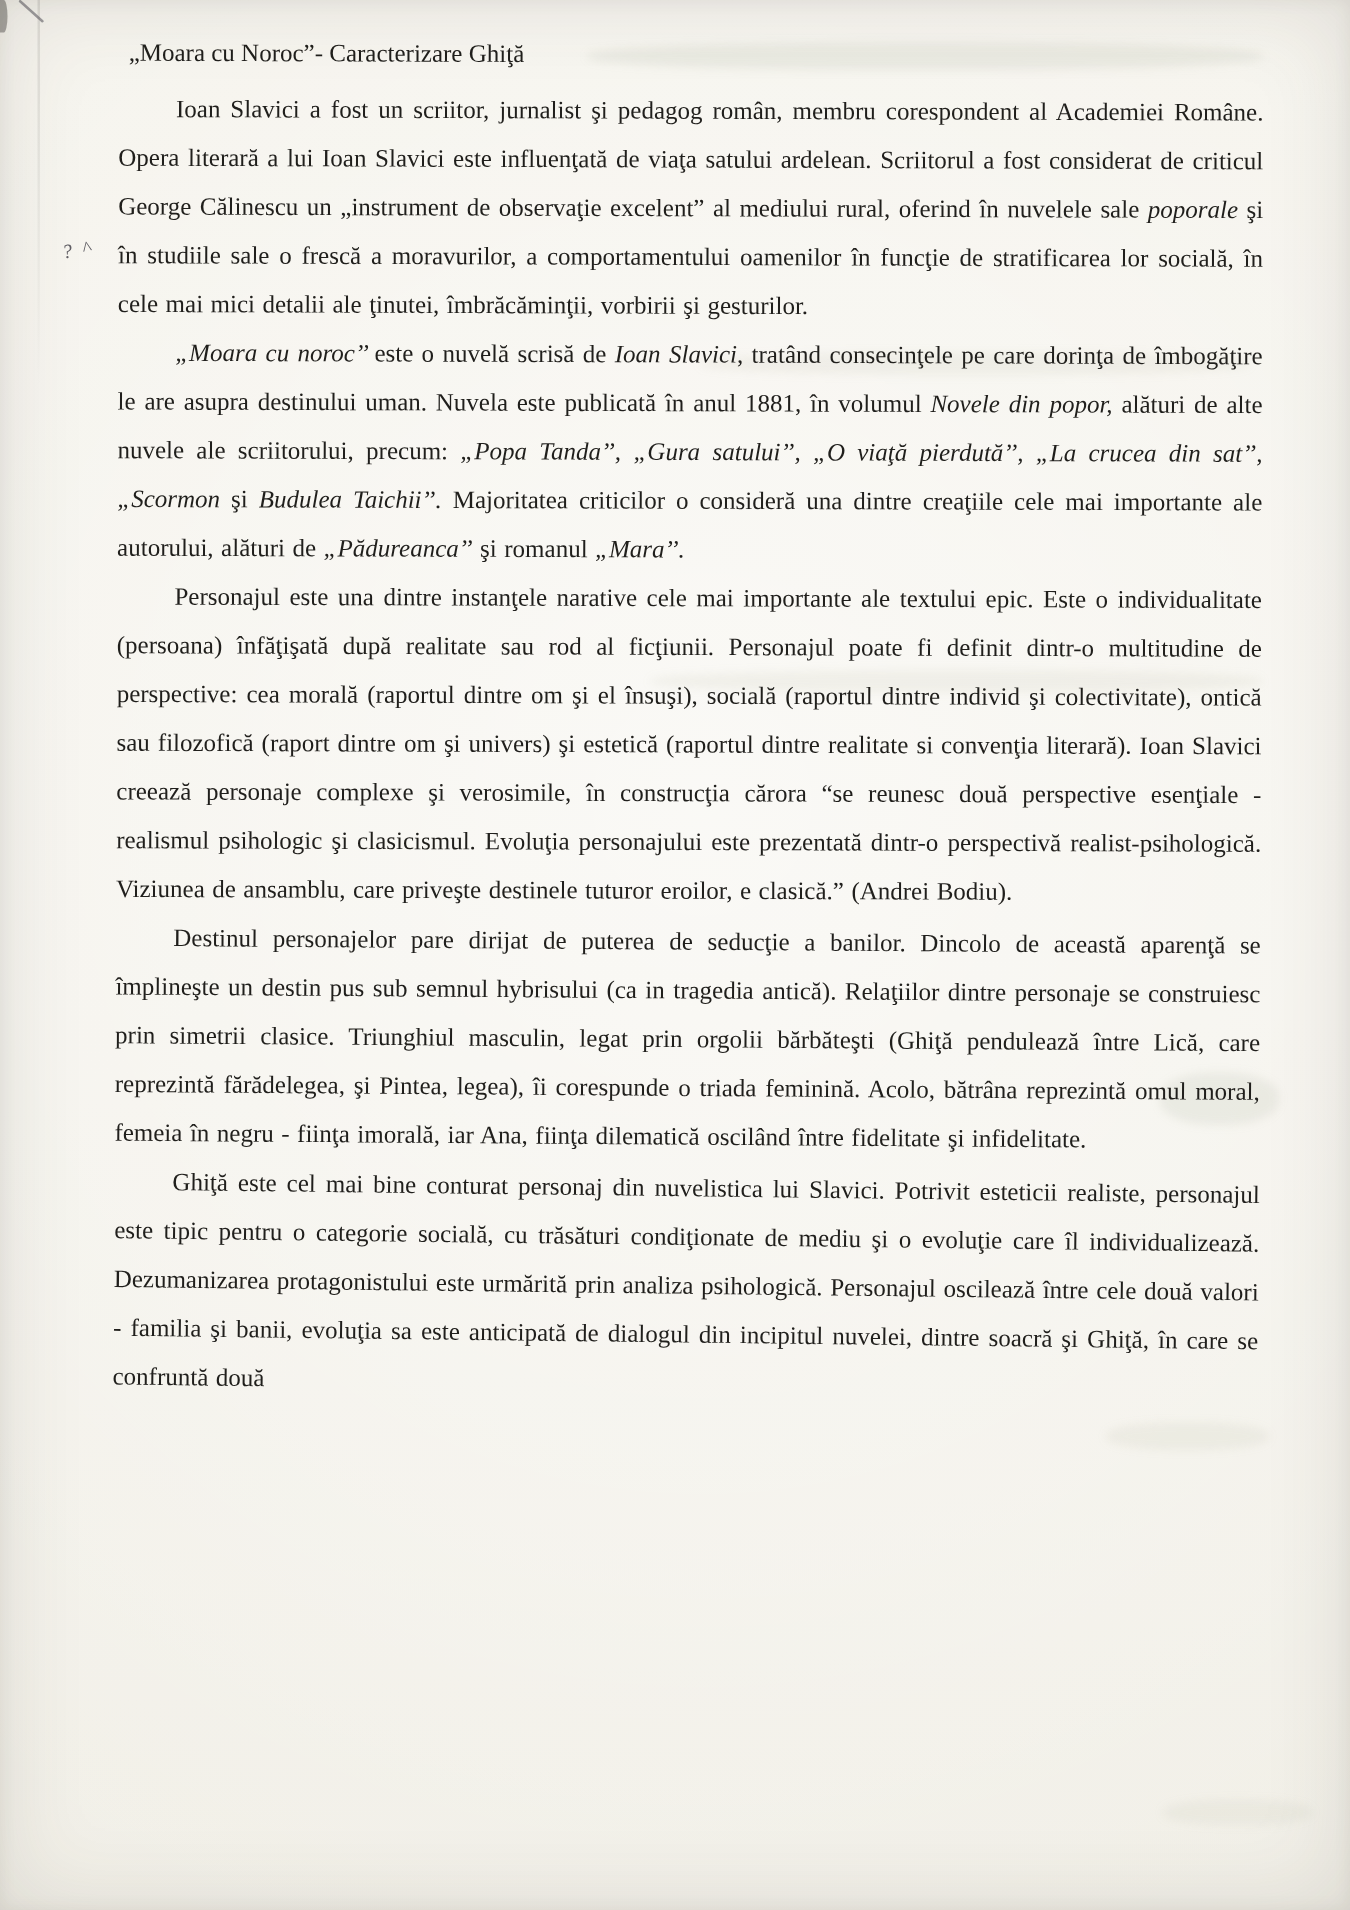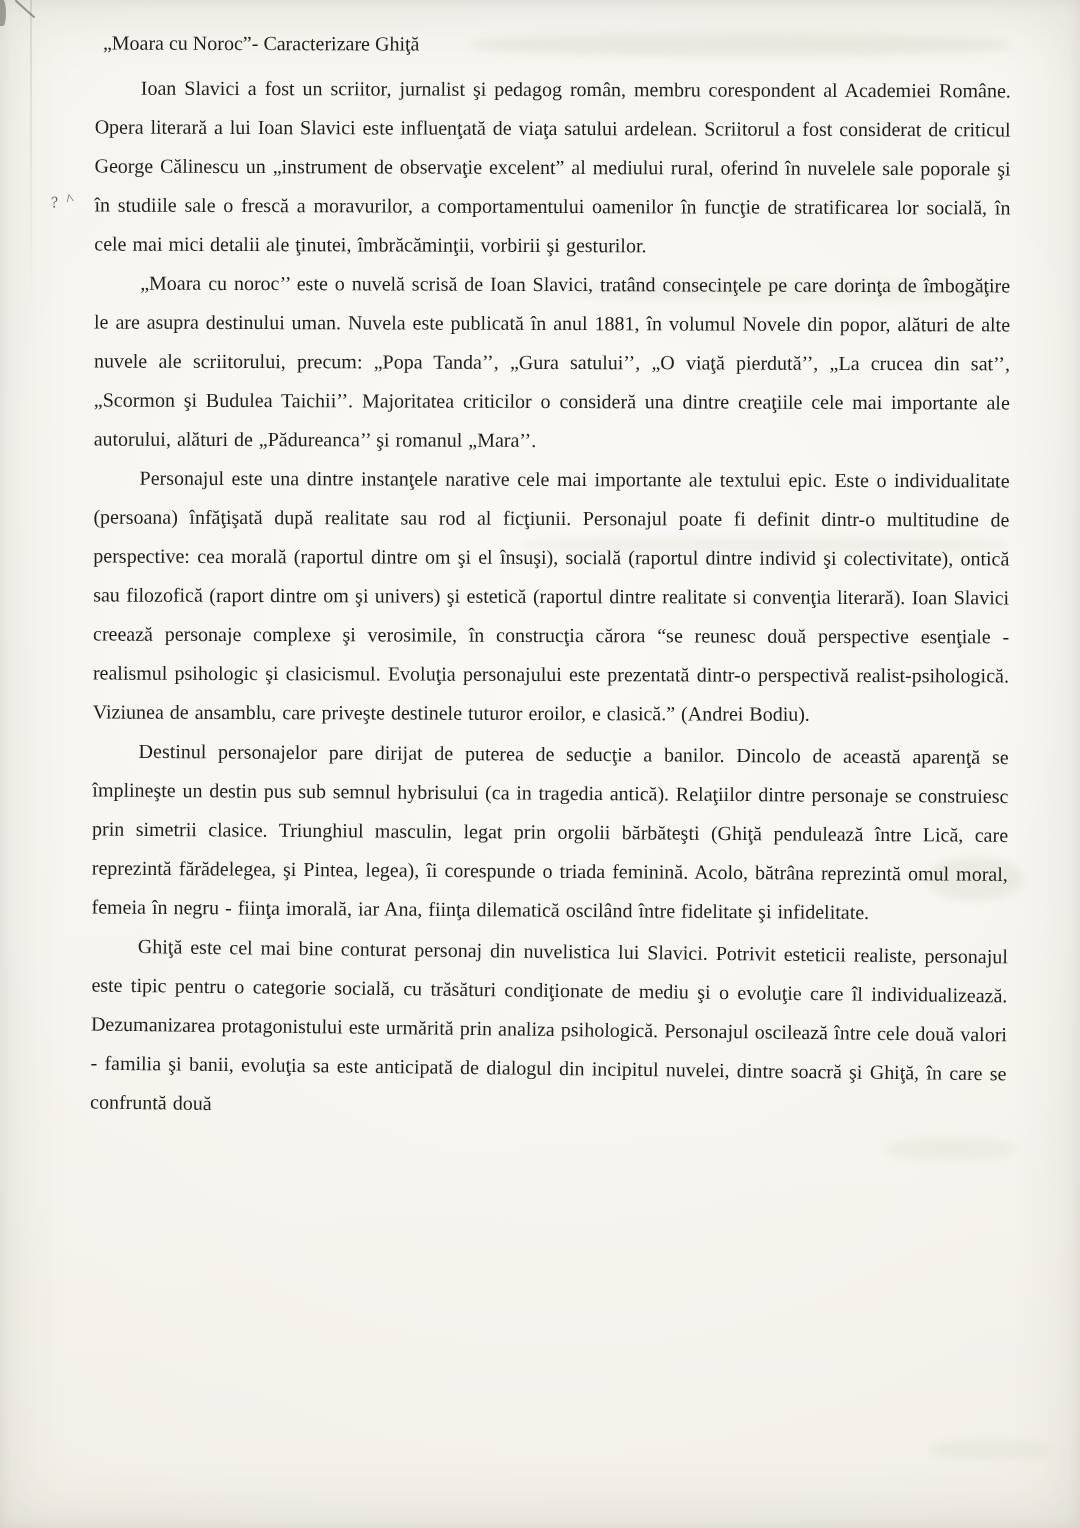--- a/index.html
+++ b/index.html
@@ -32,21 +32,21 @@
   .paragraph-list p.para {
     margin:0;
     font-size:20px;
     line-height:39px;
     text-align:justify;
     text-indent:46px;
     word-spacing:1px;
   }
   .paragraph-list p.para:nth-child(4) { transform:rotate(0.22deg); transform-origin:left top; }
   .paragraph-list p.para:nth-child(5) { transform:rotate(0.5deg);  transform-origin:left top; }
-  .it { }
+  .it { font-style:italic; }
 
   .margin-note {
     position:absolute; left:50px; top:192px;
     font-size:16px; color:#46444c;
     font-style:italic;
     transform:rotate(-10deg);
     letter-spacing:2px;
     opacity:0.85;
   }
   .smudge { position:absolute; border-radius:45%; filter:blur(4px); pointer-events:none; }

